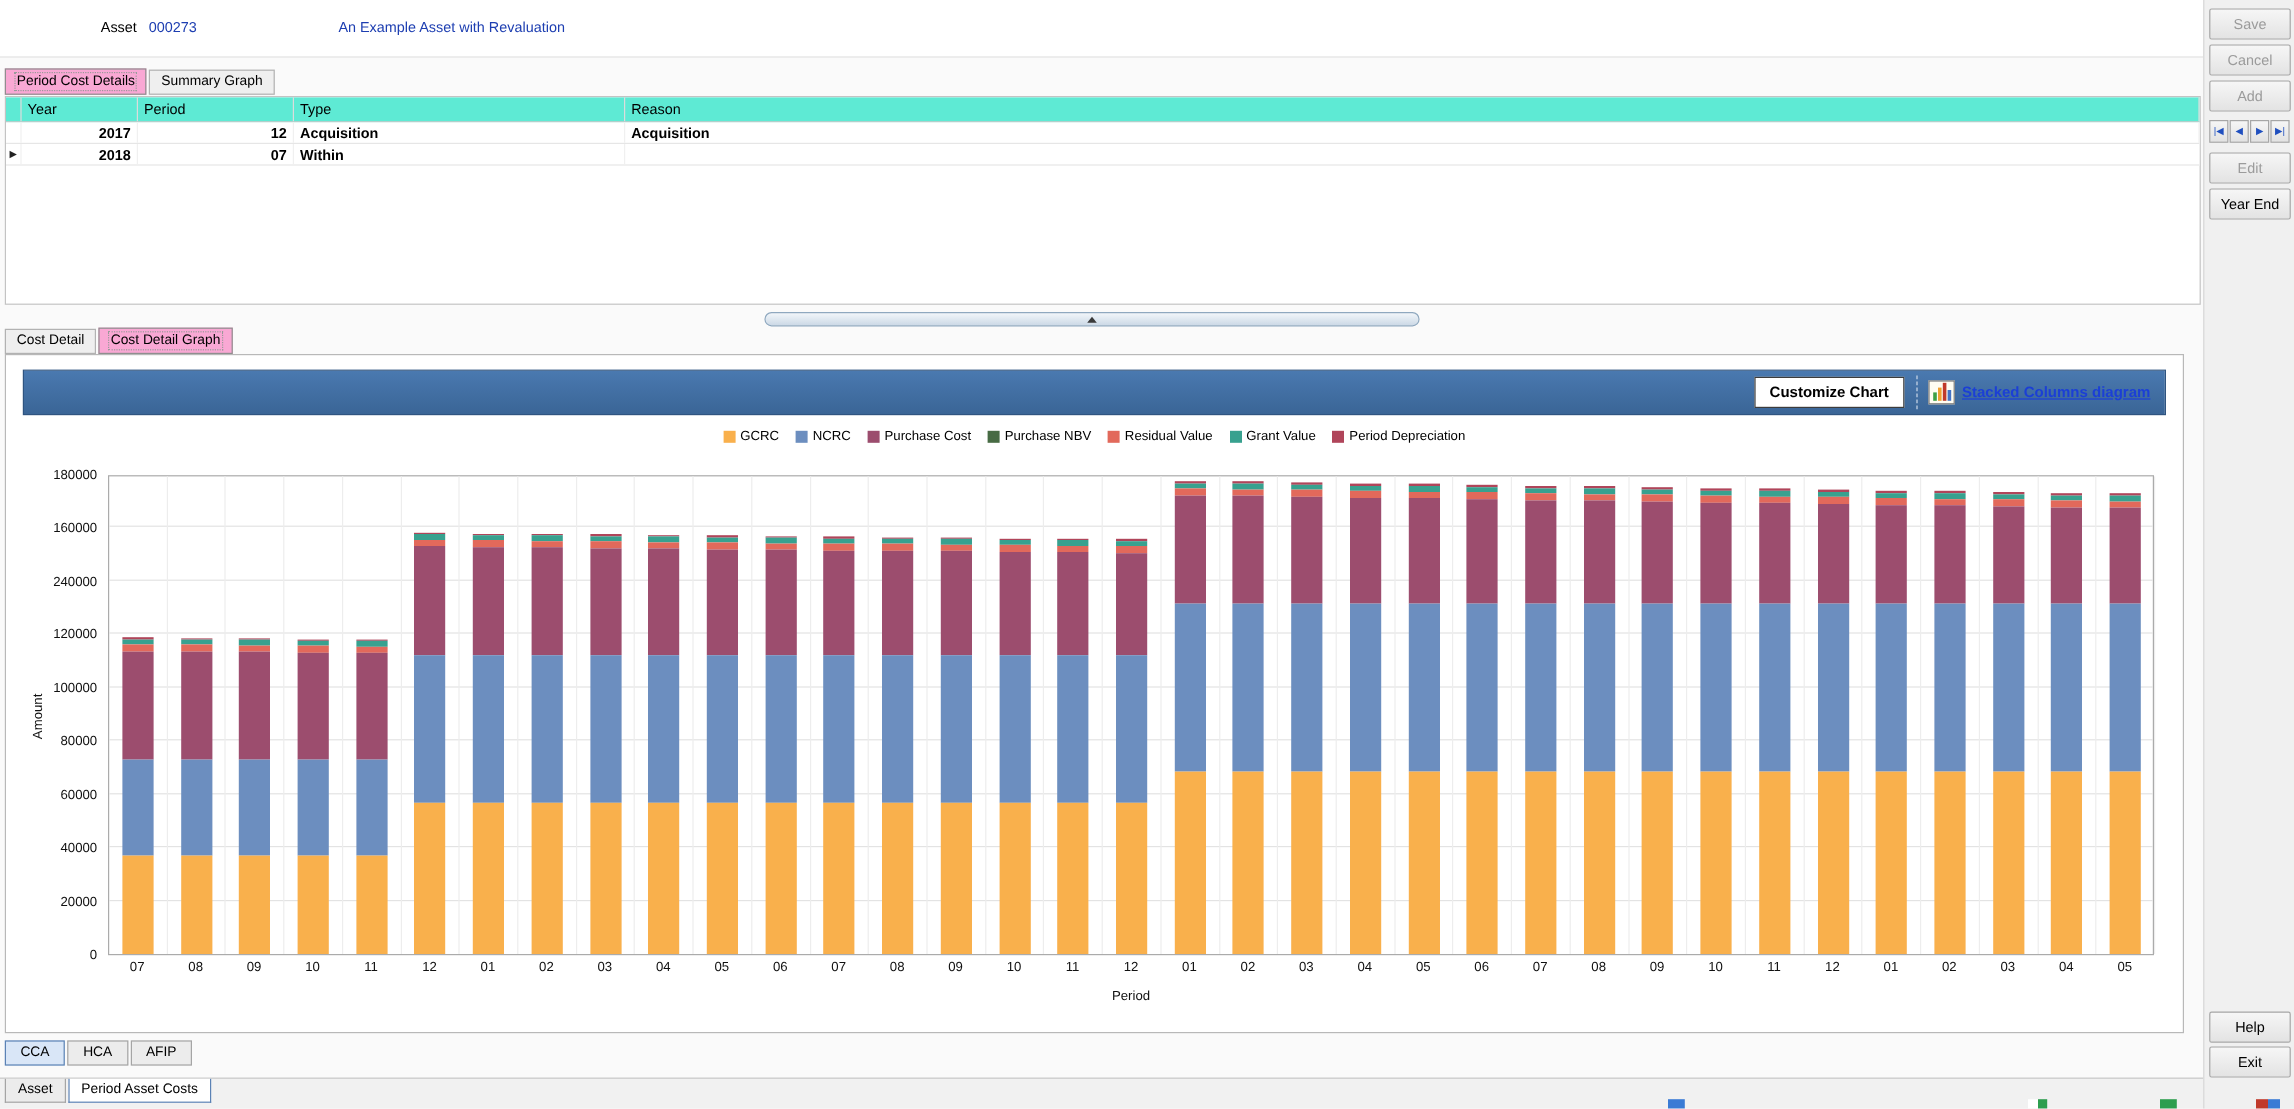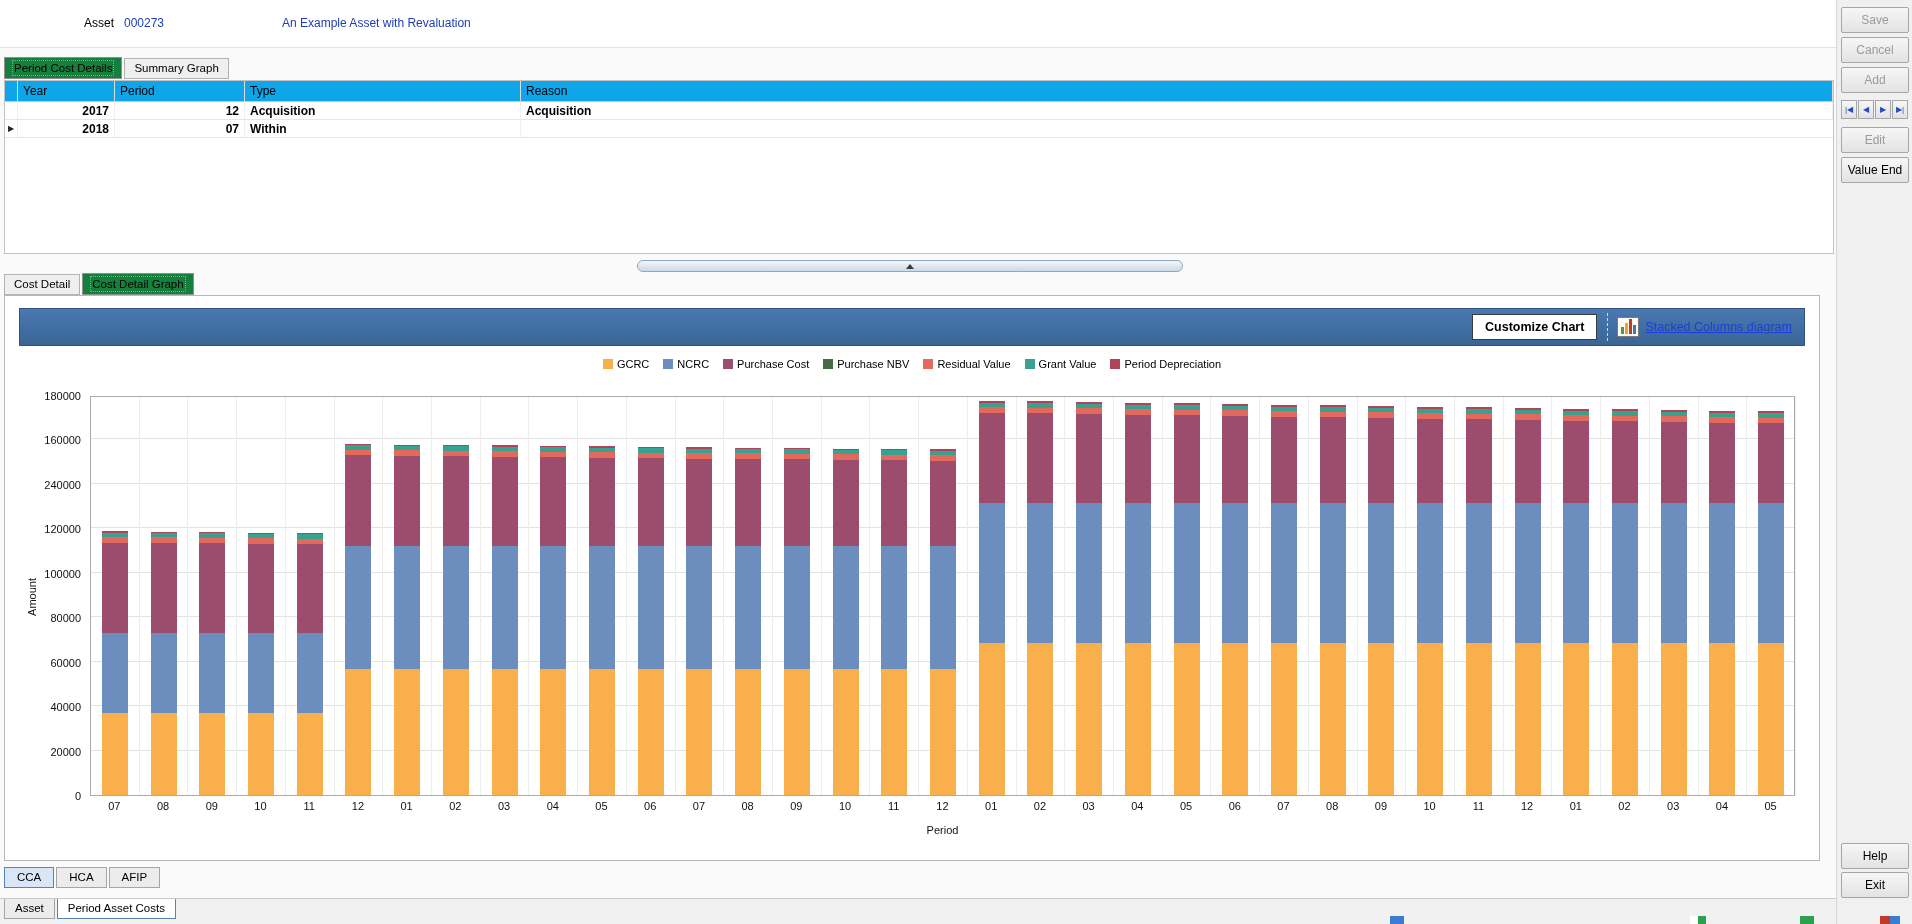--- a/index.html
+++ b/index.html
@@ -11,28 +11,28 @@
 
   
   .header { position:absolute; left:0; top:0; width:1836px; height:48px; background:#ffffff; border-bottom:1px solid #e2e2e2; }
   .hdr-label { position:absolute; left:84px; top:16px; color:#000; }
   .hdr-number { position:absolute; left:124px; top:16px; color:#1d3eb1; }
   .hdr-title { position:absolute; left:282px; top:16px; color:#1d3eb1; }
 
   
   .tabs-row { position:absolute; display:flex; gap:2px; align-items:flex-end; }
   .tab { padding:3px 9px 4px 9px; background:#efefef; border:1px solid #b2b2b2; font-size:11.5px; white-space:nowrap; cursor:default; }
-  .tab.active { background:#15803d; border-color:#8f8f8f; padding-top:4px;text-align:center; }
+  .tab.active { background:#f9a8d4; border-color:#8f8f8f; padding-top:4px;text-align:center; }
   .tab.active .tab-label { outline:1px dotted #9a9a9a; outline-offset:1px; }
   .tabs1 { left:4px; top:57px; }
   .tabs2 { left:4px; top:273px; }
 
   
   .grid { position:absolute; left:4px; top:80px; width:1830px; height:174px; background:#ffffff; border:1px solid #c3c3c3; overflow:hidden; }
-  .grid-header { display:flex; height:21px; background:#0ea5e9; border-bottom:1px solid #c9c9c9; }
+  .grid-header { display:flex; height:21px; background:#5eead4; border-bottom:1px solid #c9c9c9; }
   .gh-cell { border-right:1px solid #dcdcdc; padding:3px 5px 0 5px; overflow:hidden; white-space:nowrap; }
   .grid-row { display:flex; height:18px; border-bottom:1px solid #e6e6e6; background:#fff; }
   .gr-cell { padding:2px 5px 0 5px; border-right:1px solid #f0f0f0; overflow:hidden; white-space:nowrap;font-weight:bold; }
   .col-sel { width:13px; flex:none; }
   .col-year { width:97px; flex:none; }
   .col-period { width:130px; flex:none; }
   .col-type { width:276px; flex:none; }
   .col-reason { flex:1; }
   .num { text-align:right; }
   .sel-cell { display:flex; align-items:center; justify-content:center; font-size:8px; color:#222; padding:0; }
@@ -48,21 +48,21 @@
                    background:linear-gradient(#4a79b0,#3a6596); display:flex; align-items:center; justify-content:flex-end; padding-right:8px; }
   .customize-btn { background:#ffffff; border:1px solid #3c3c3c; font-weight:bold; font-size:12.5px; padding:5px 12px; margin-right:10px; cursor:default; }
   .bluebar-sep { width:0; height:28px; border-left:1px dashed #cdd9ea; margin-right:9px; }
   .diagram-icon { width:22px; height:20px; background:#fffdf2; border:1px solid #7a7a7a; margin-right:6px;
                   display:flex; align-items:flex-end; justify-content:center; gap:1px; padding:2px 2px; }
   .diagram-icon span { width:3px; display:block; }
   .di-b1 { height:7px;  background:#3fa045; }
   .di-b2 { height:11px; background:#f0a030; }
   .di-b3 { height:15px; background:#c0392b; }
   .di-b4 { height:9px;  background:#4472c4; }
-  .diagram-link { color:#1b3fd6; font-weight:normal; font-size:12.5px; text-decoration:underline; margin-right:4px; cursor:pointer; }
+  .diagram-link { color:#1b3fd6; font-weight:bold; font-size:12.5px; text-decoration:underline; margin-right:4px; cursor:pointer; }
 
   .chart-legend { position:absolute; left:0; right:0; top:62px; display:flex; justify-content:center; align-items:center; gap:14px; font-size:11px; }
   .legend-item { display:flex; align-items:center; gap:4px; }
   .legend-swatch { width:10px; height:10px; display:inline-block; }
 
   .y-axis-title { position:absolute; left:8px; top:295px; transform:rotate(-90deg); font-size:11px; color:#111; }
   .y-labels { position:absolute; left:18px; top:100px; width:62px; height:400px; }
   .ylab { position:absolute; right:4px; font-size:11px; color:#111; white-space:nowrap; }
   .plot-area { position:absolute; left:85px; top:100px; width:1705px; height:400px; background:#ffffff; border:1px solid #ababab; }
   .hgrid { position:absolute; left:0; right:0; height:1px; background:#e3e3e3; }
@@ -638,21 +638,21 @@
     <div class="rbtn disabled" style="top:7px">Save</div>
     <div class="rbtn disabled" style="top:37px">Cancel</div>
     <div class="rbtn disabled" style="top:67px">Add</div>
     <div class="nav-row">
       <div class="nav-btn">|◀</div>
       <div class="nav-btn">◀</div>
       <div class="nav-btn">▶</div>
       <div class="nav-btn">▶|</div>
     </div>
     <div class="rbtn disabled" style="top:127px">Edit</div>
-    <div class="rbtn" style="top:157px">Value End</div>
+    <div class="rbtn" style="top:157px">Year End</div>
     <div class="rbtn" style="top:843px">Help</div>
     <div class="rbtn" style="top:872px">Exit</div>
   </div>
 
   <div class="taskbar-frag" style="left:1390px;width:14px;background:#3a7bd5"></div>
   <div class="taskbar-frag" style="left:1690px;width:16px;background:linear-gradient(90deg,#ffffff 50%,#2e9e4f 50%)"></div>
   <div class="taskbar-frag" style="left:1800px;width:14px;background:#2e9e4f"></div>
   <div class="taskbar-frag" style="left:1880px;width:20px;background:linear-gradient(90deg,#c0392b 50%,#3a7bd5 50%)"></div>
 
 </div>

